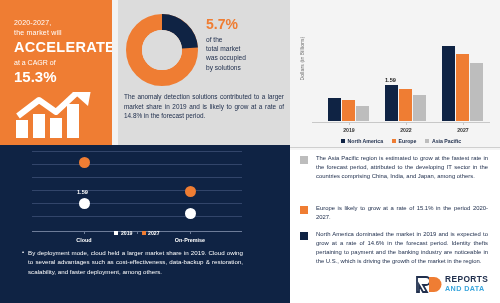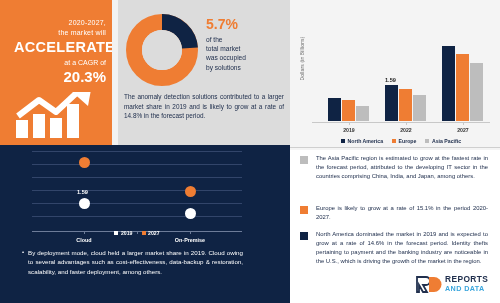--- a/index.html
+++ b/index.html
@@ -9,21 +9,21 @@
     font-family:"Liberation Sans", sans-serif;
     -webkit-font-smoothing:antialiased;
   }
   .page{position:relative;width:500px;height:303px;background:#f2f2f2;}
 
   
   .panel-cagr{
     position:absolute;left:0;top:0;width:112px;height:145px;
     background:#ef7d33;color:#ffffff;box-sizing:border-box;
   }
-  .cagr-text{position:absolute;left:14px;top:18px;width:92px;text-align:right;}
+  .cagr-text{position:absolute;left:14px;top:18px;width:92px;}
   .cagr-l1{font-size:7px;line-height:10px;letter-spacing:.2px;}
   .cagr-l2{font-size:7px;line-height:10px;letter-spacing:.2px;}
   .cagr-big{font-size:14.5px;font-weight:bold;line-height:17px;letter-spacing:.3px;margin-top:1px;}
   .cagr-l3{font-size:7px;line-height:11px;margin-top:1px;}
   .cagr-pct{font-size:15px;font-weight:bold;line-height:17px;}
   .cagr-art{position:absolute;left:12px;top:92px;width:92px;height:46px;}
 
   
   .panel-donut{
     position:absolute;left:118px;top:0;width:172px;height:145px;
@@ -108,21 +108,21 @@
 <body>
 
 <div class="page">
 
   <div class="panel-cagr">
     <div class="cagr-text">
       <div class="cagr-l1">2020-2027,</div>
       <div class="cagr-l2">the market will</div>
       <div class="cagr-big">ACCELERATE</div>
       <div class="cagr-l3">at a CAGR of</div>
-      <div class="cagr-pct">20.3%</div>
+      <div class="cagr-pct">15.3%</div>
     </div>
     <svg class="cagr-art" viewBox="0 0 92 46">
       <rect x="4" y="28" width="12" height="18" fill="#ffffff"></rect>
       <rect x="21" y="22" width="12" height="24" fill="#ffffff"></rect>
       <rect x="38" y="26" width="12" height="20" fill="#ffffff"></rect>
       <rect x="55" y="12" width="12" height="34" fill="#ffffff"></rect>
       <polyline points="6,24 27,8 44,20 72,-6" fill="none" stroke="#ffffff" stroke-width="6" stroke-linejoin="round"></polyline>
       <polygon points="58,-2 80,-8 76,14" fill="#ffffff"></polygon>
     </svg>
   </div>

